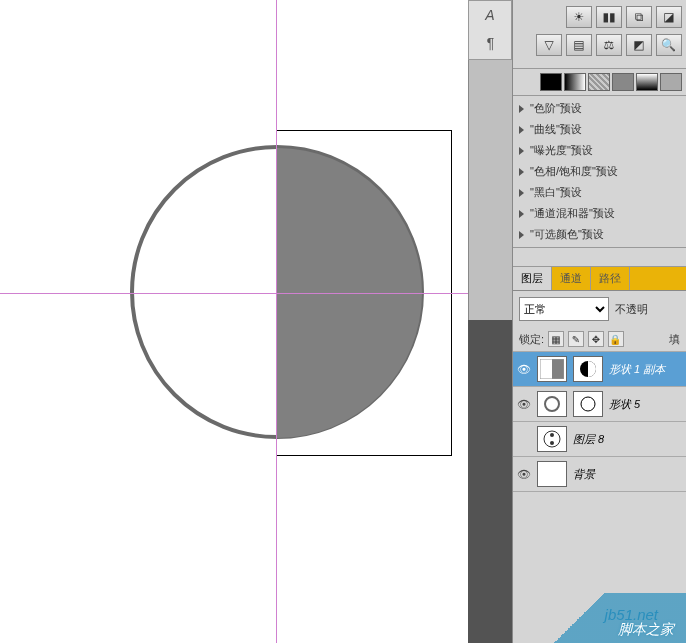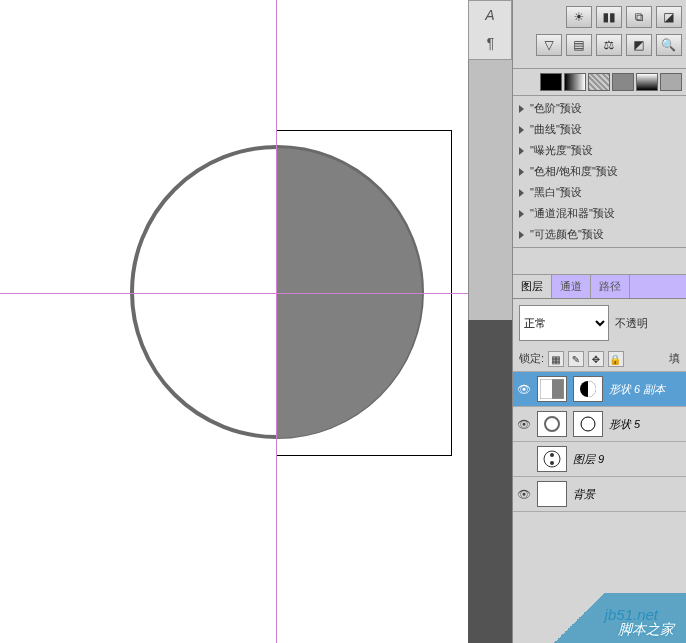--- a/index.html
+++ b/index.html
@@ -15,27 +15,27 @@
 .typebar span{display:block;text-align:center;line-height:28px;color:#555;font-size:14px;font-style:italic}
 .right{position:absolute;left:512px;top:0;right:0;height:643px;background:#d5d5d5;border-left:1px solid #888}
 .tool-rows{padding:6px 4px;border-bottom:1px solid #999}
 .tool-row{display:flex;gap:4px;margin-bottom:6px;justify-content:flex-end}
 .ticon{width:26px;height:22px;background:linear-gradient(#f0f0f0,#c8c8c8);border:1px solid #888;display:flex;align-items:center;justify-content:center;font-size:12px;color:#333}
 .swatches{display:flex;gap:2px;padding:4px;border-bottom:1px solid #999;justify-content:flex-end}
 .sw{width:22px;height:18px;border:1px solid #666}
 .presets{padding:2px 0;border-bottom:1px solid #999}
 .preset{display:flex;align-items:center;padding:3px 6px;color:#333;cursor:pointer}
 .tri{width:0;height:0;border-top:4px solid transparent;border-bottom:4px solid transparent;border-left:5px solid #555;margin-right:6px}
-.tabbar{display:flex;background:#c4b5fd;border-top:1px solid #999;border-bottom:1px solid #888;margin-top:26px}
+.tabbar{display:flex;background:#eab308;border-top:1px solid #999;border-bottom:1px solid #888;margin-top:18px}
 .tab{padding:4px 8px;color:#555;border-right:1px solid #999;cursor:pointer}
 .tab.active{background:#d5d5d5;color:#000}
 .blend{display:flex;align-items:center;padding:6px;gap:6px}
-.blend select{flex:0 0 90px;height:36px;border:1px solid #888;background:#fff;font-size:11px}
+.blend select{flex:0 0 90px;height:24px;border:1px solid #888;background:#fff;font-size:11px}
 .blend .op{color:#333}
-.lock{display:flex;align-items:flex-start;padding:4px 6px;gap:4px;color:#333;border-bottom:1px solid #aaa}
+.lock{display:flex;align-items:center;padding:4px 6px;gap:4px;color:#333;border-bottom:1px solid #aaa}
 .lock .li{width:16px;height:16px;border:1px solid #999;background:#e8e8e8;display:flex;align-items:center;justify-content:center;font-size:10px}
 .layers{background:#d5d5d5}
 .layer{display:flex;align-items:center;padding:4px;border-bottom:1px solid #aaa;gap:6px}
 .layer.sel-layer{background:#5a9fd4;color:#fff}
 .eye{width:14px;height:14px;display:flex;align-items:center;justify-content:center;font-size:11px;color:#444}
 .layer.sel-layer .eye{color:#fff}
 .thumb{width:30px;height:26px;background:#fff;border:1px solid #666;display:flex;align-items:center;justify-content:center}
 .thumb.mask{background:#fff}
 .layer-name{flex:1;font-style:italic}
 .watermark{position:absolute;right:12px;bottom:4px;color:#fff;font-size:14px;font-style:italic;text-shadow:0 0 3px #2a8fbd}
@@ -144,21 +144,21 @@
             <rect x="12" width="12" height="20" fill="#808080"></rect>
             <rect width="24" height="20" fill="none" stroke="#999"></rect>
           </svg>
         </div>
       <div class="thumb mask">
           <svg width="20" height="20">
             <circle cx="10" cy="10" r="8" fill="#000"></circle>
             <path d="M10 2a8 8 0 0 1 0 16z" fill="#fff"></path>
           </svg>
         </div>
-      <div class="layer-name">形状 6 副本</div>
+      <div class="layer-name">形状 1 副本</div>
     </div>
     <div class="layer">
       <div class="eye">👁</div>
       <div class="thumb">
           <svg width="24" height="20">
             <circle cx="12" cy="10" r="7" fill="none" stroke="#666" stroke-width="2"></circle>
           </svg>
         </div>
       <div class="thumb mask">
           <svg width="20" height="20">
@@ -169,21 +169,21 @@
     </div>
     <div class="layer">
       <div class="eye"></div>
       <div class="thumb">
           <svg width="20" height="20">
             <circle cx="10" cy="10" r="8" fill="none" stroke="#333"></circle>
             <circle cx="10" cy="6" r="2" fill="#333"></circle>
             <circle cx="10" cy="14" r="2" fill="#333"></circle>
           </svg>
         </div>
-      <div class="layer-name">图层 9</div>
+      <div class="layer-name">图层 8</div>
     </div>
     <div class="layer">
       <div class="eye">👁</div>
       <div class="thumb"></div>
       <div class="layer-name">背景</div>
     </div>
   </div>
 </div>
 
 <div class="wm-shape"></div>

